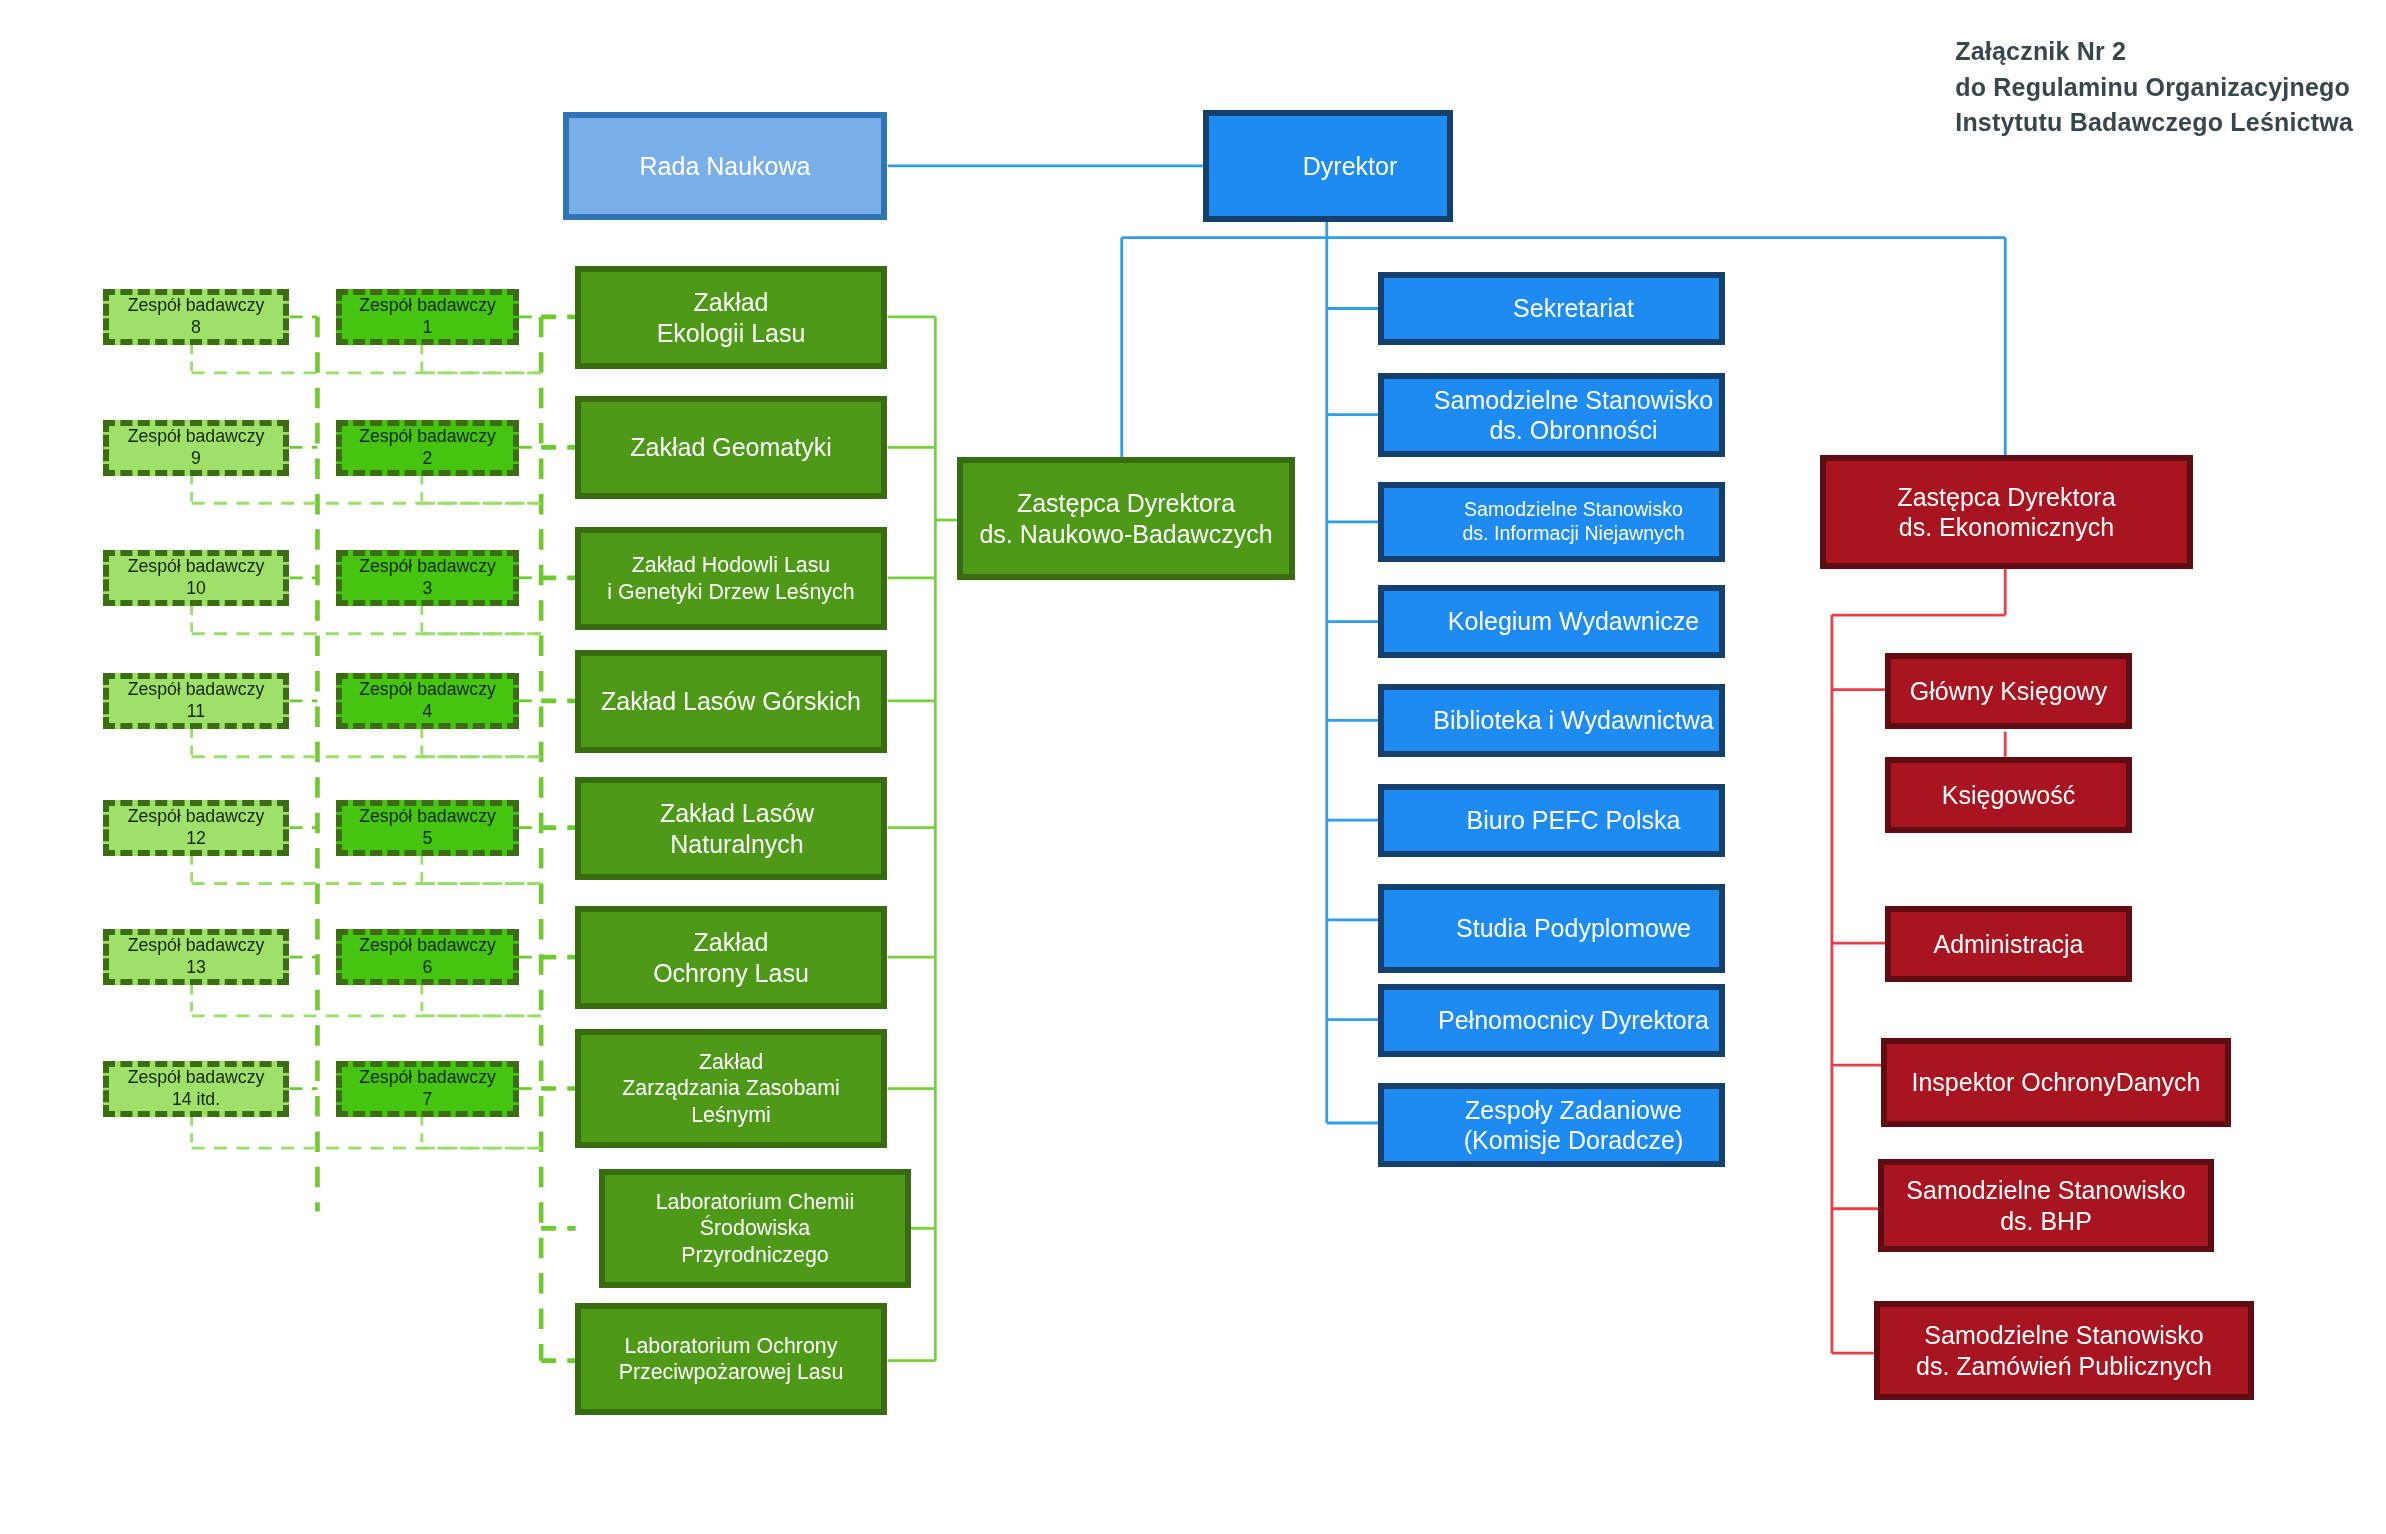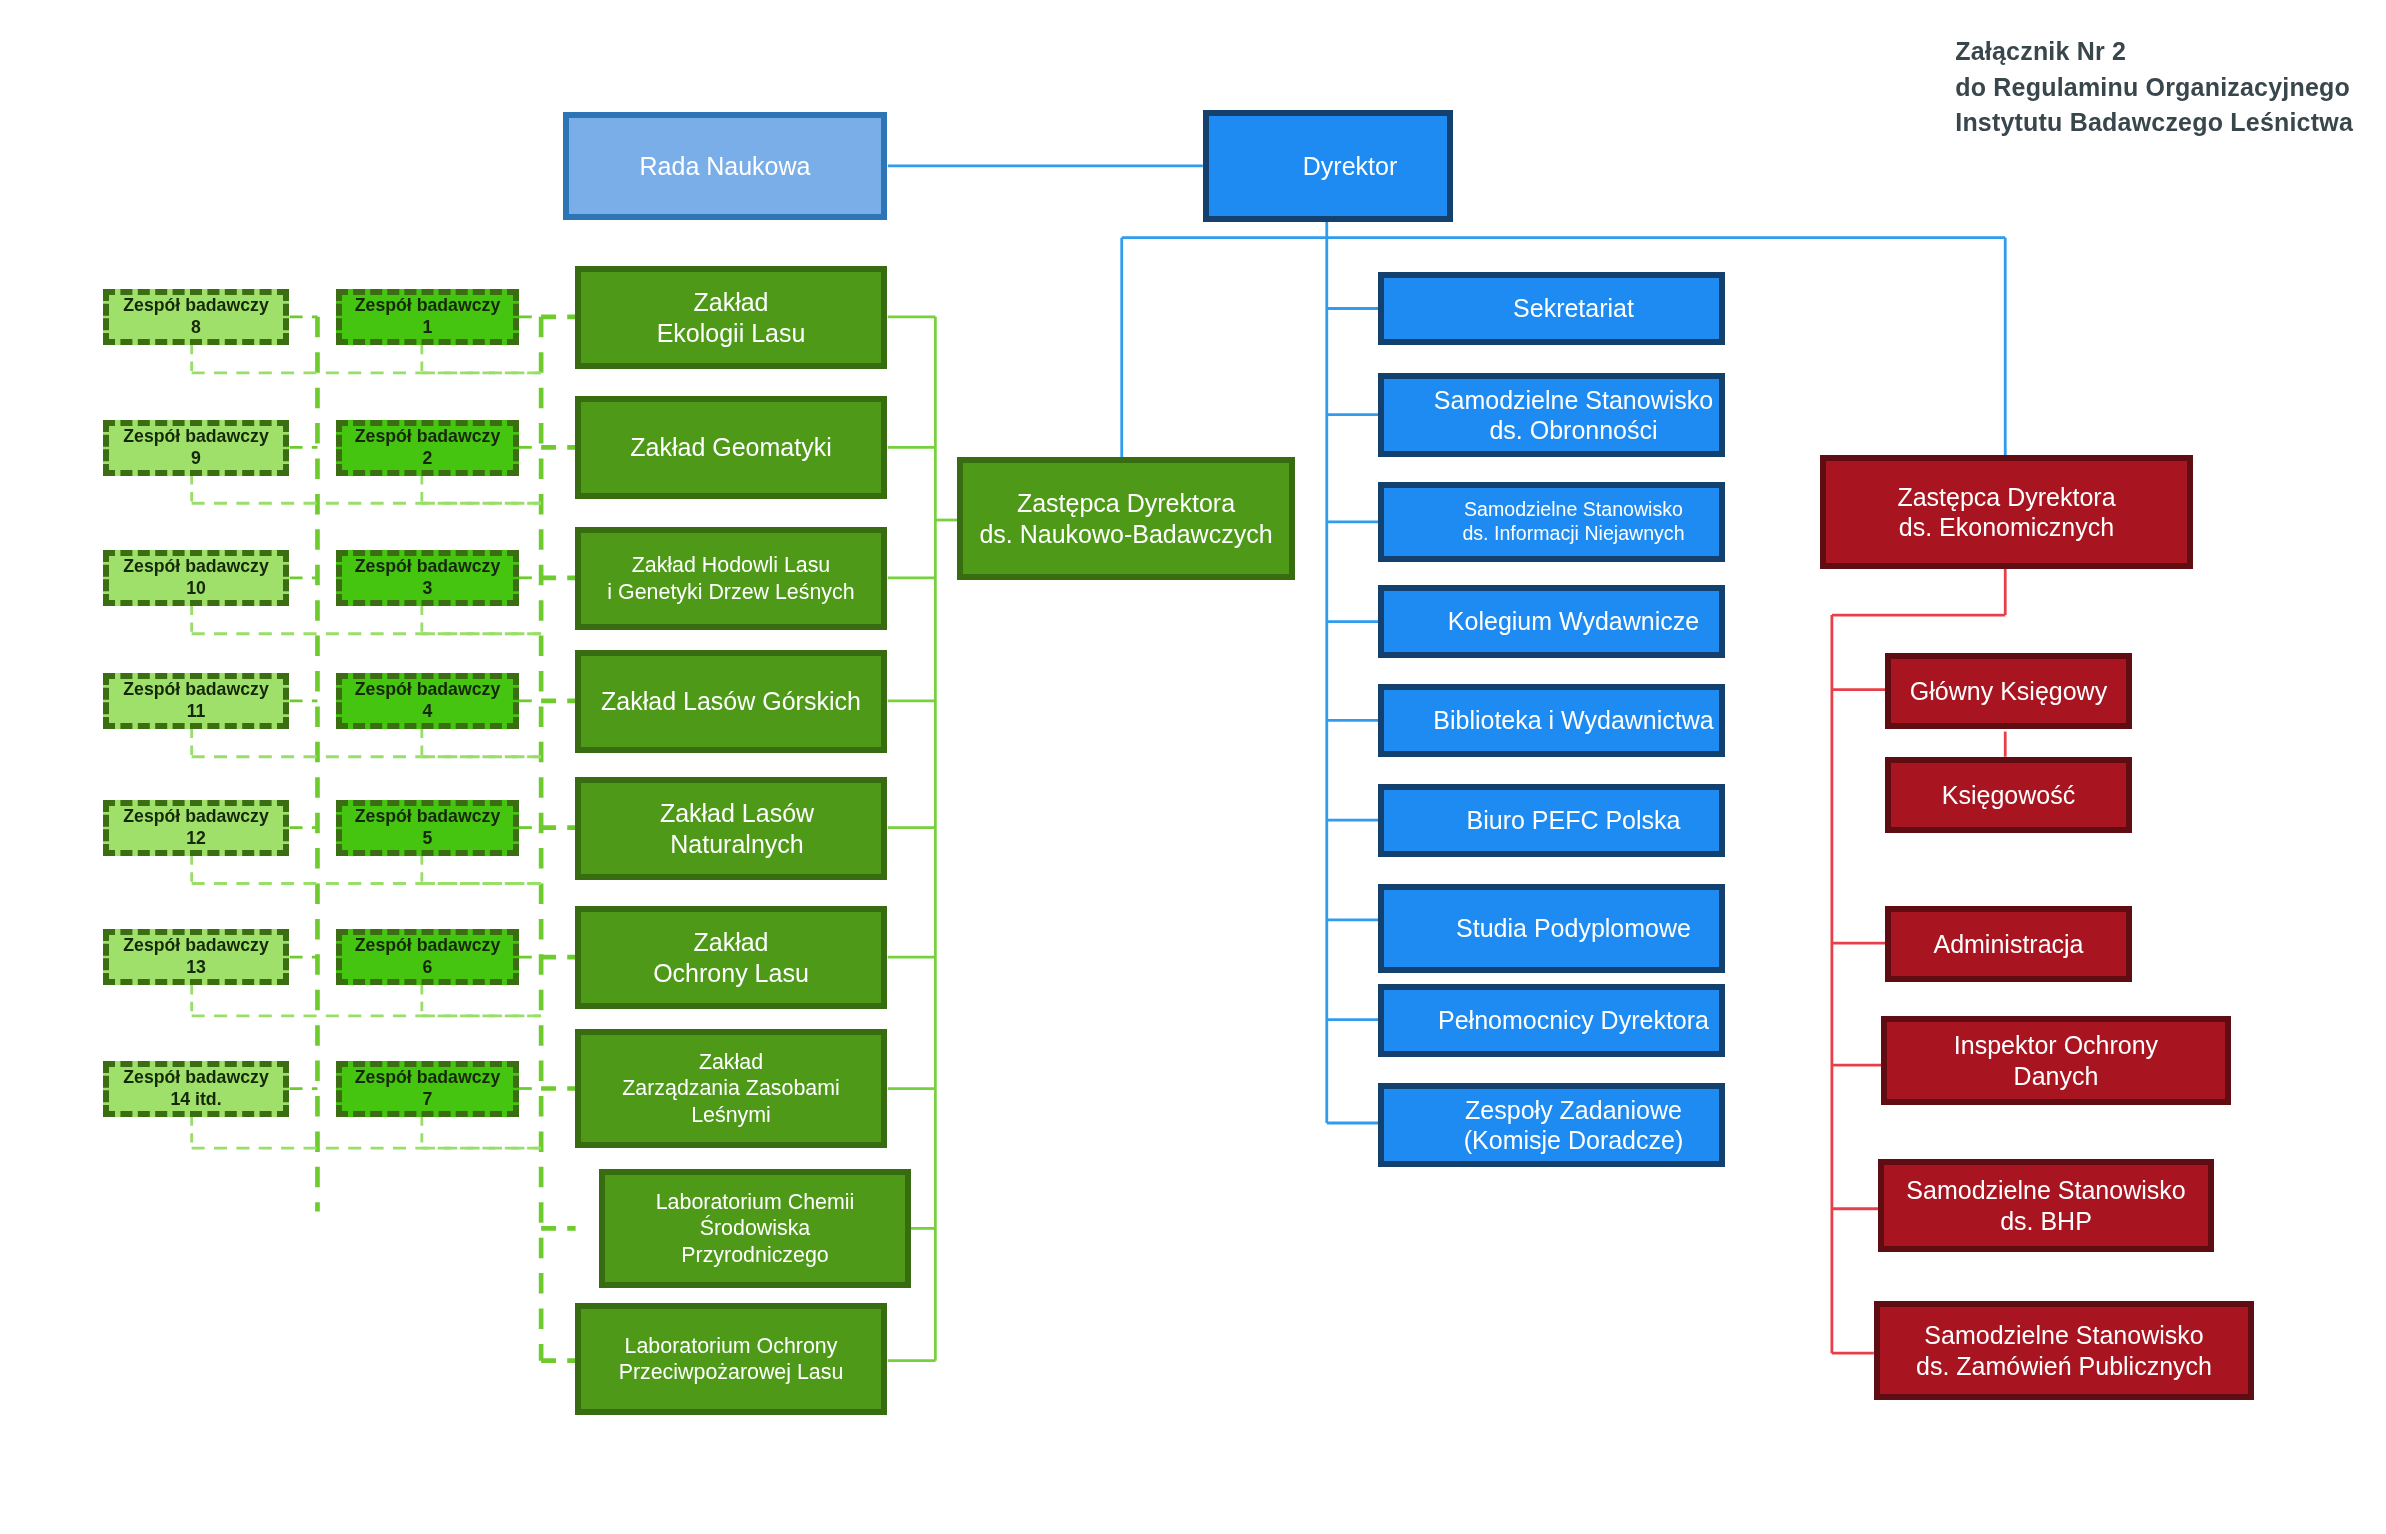--- a/index.html
+++ b/index.html
@@ -22,21 +22,21 @@
   .blue-light{background:#7aaee8;border:6.5px solid #2e75b6;color:#ffffff;
         font-size:25px;}
   
   .green{background:#4e9a18;border:6.5px solid #376d10;color:#ffffff;
         font-size:25px;}
   
   .red{background:#a81420;border:6.5px solid #5f0d13;color:#ffffff;
         font-size:25px;}
   
   .team{border:6.5px dashed #3b6e12;color:#16280a;font-size:17.7px;
-        font-weight:700;}
+        font-weight:400;}
   .team-outer{background:#9fe06a;}
   .team-inner{background:#45c410;}
 
   .small{font-size:21.4px;}
   .smaller{font-size:19.6px;}
 
   
   #hdr{position:absolute;right:34px;top:34px;text-align:left;
        font-size:25px;font-weight:bold;color:#39474d;line-height:1.42;
        letter-spacing:0.2px;z-index:9;}
@@ -306,21 +306,21 @@
 
   <div class="node red" style="left:1885px;top:653px;width:247px;height:76px;">
     <span>Główny Księgowy</span>
   </div>
   <div class="node red" style="left:1885px;top:757px;width:247px;height:76px;">
     <span>Księgowość</span>
   </div>
   <div class="node red" style="left:1885px;top:906px;width:247px;height:76px;">
     <span>Administracja</span>
   </div>
-  <div class="node red" style="left:1881px;top:1016px;width:350px;height:89px;flex-direction:column;">
+  <div class="node red" style="left:1881px;top:1038px;width:350px;height:89px;flex-direction:row;">
     <span>Inspektor Ochrony</span>
     <span>Danych</span>
   </div>
   <div class="node red" style="left:1878px;top:1159px;width:336px;height:93px;flex-direction:column;">
     <span>Samodzielne Stanowisko</span>
     <span>ds. BHP</span>
   </div>
   <div class="node red" style="left:1874px;top:1301px;width:380px;height:99px;flex-direction:column;">
     <span>Samodzielne Stanowisko</span>
     <span>ds. Zamówień Publicznych</span>

